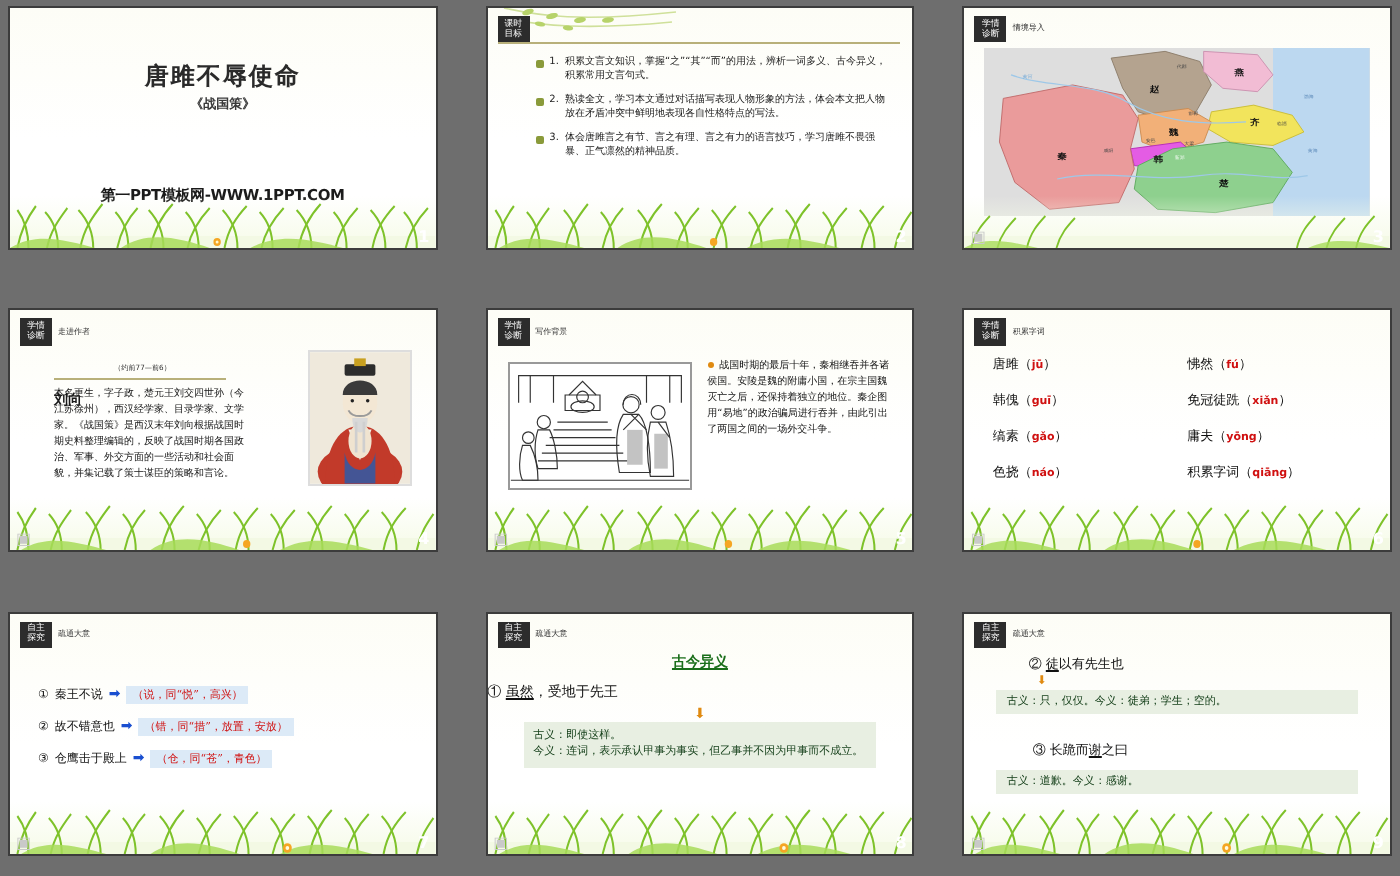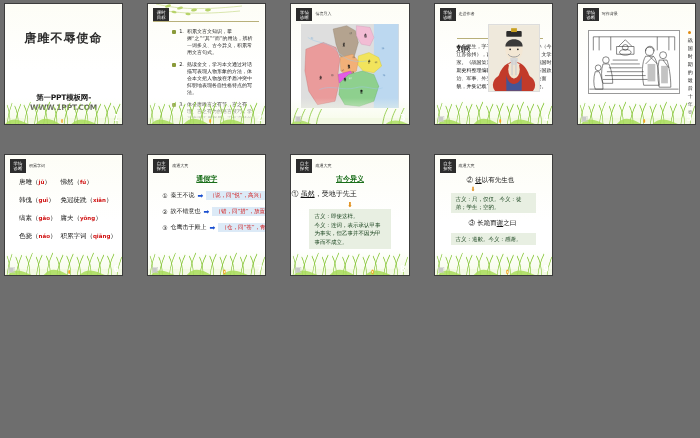--- a/index.html
+++ b/index.html
@@ -4,21 +4,21 @@
 <style>
   * { box-sizing: border-box; margin: 0; padding: 0; }
   body {
     width: 700px; height: 438px;
     background: #6e6e6e;
     font-family: "DejaVu Sans", "Liberation Sans", sans-serif;
     overflow: hidden;
   }
   .grid {
     display: grid;
-    grid-template-columns: repeat(5, 1fr);
+    grid-template-columns: repeat(3, 1fr);
     grid-template-rows: repeat(3, 1fr);
     width: 700px; height: 438px;
     gap: 16px;
   }
   .cell {
     position: relative;
     padding: 3px 4px 0 4px;
     background: #6e6e6e;
   }
   .slide {
@@ -241,20 +241,21 @@
 </style>
 </head>
 <body>
 
 <div class="grid">
 
   <div class="cell">
     <div class="slide">
       <div class="slide-inner">
         <div class="s1-title">唐雎不辱使命</div>
+        <div class="s1-sub">《战国策》</div>
         <div class="s1-foot">第一PPT模板网-WWW.1PPT.COM</div>
         <div class="grass">
           <svg viewBox="0 0 230 26" preserveAspectRatio="none">
             <rect x="0" y="20" width="230" height="6" fill="#f3f9e4"></rect>
             <g fill="none" stroke="#7ec22a" stroke-width="1.1">
               <path d="M4 26 C6 16 10 10 14 5"></path>
                 <path d="M10 26 C10 18 8 12 4 7"></path>
               <path d="M20 26 C22 17 27 11 31 6"></path>
                 <path d="M26 26 C26 18 23 12 19 8"></path>
               <path d="M38 26 C40 16 45 10 50 4"></path>
@@ -667,21 +668,20 @@
   </div>
 
   <div class="cell">
     <div class="slide">
       <div class="slide-inner">
         <div class="badge-wrap">
           <div class="badge" style="white-space:pre-line">自主
 探究</div>
           <div class="badge-sub">疏通大意</div>
         </div>
-        <div class="hd-title">通假字</div>
         <div class="tj-list">
           <div class="tj-row">
             <span class="tj-left">①</span>
             <span class="tj-left">秦王不说</span>
             <span class="tj-arrow">➡</span>
             <span class="tj-right">（说，同“悦”，高兴）</span>
           </div>
           <div class="tj-row">
             <span class="tj-left">②</span>
             <span class="tj-left">故不错意也</span>

